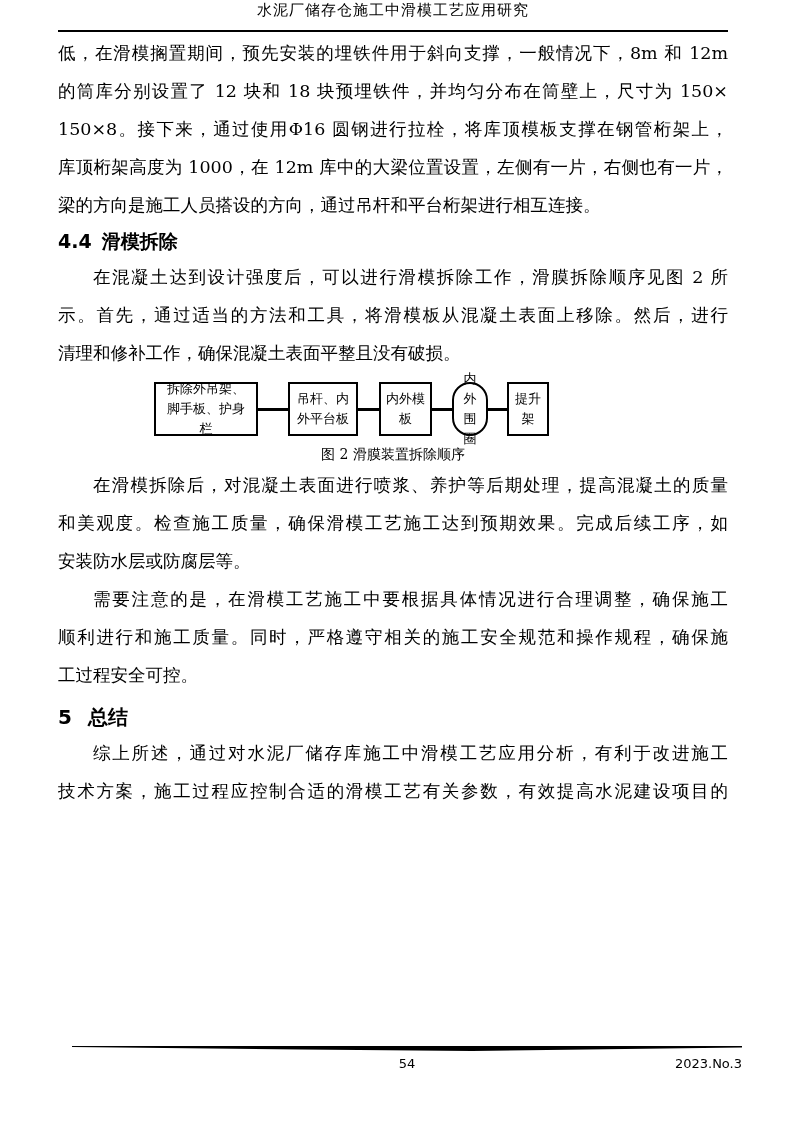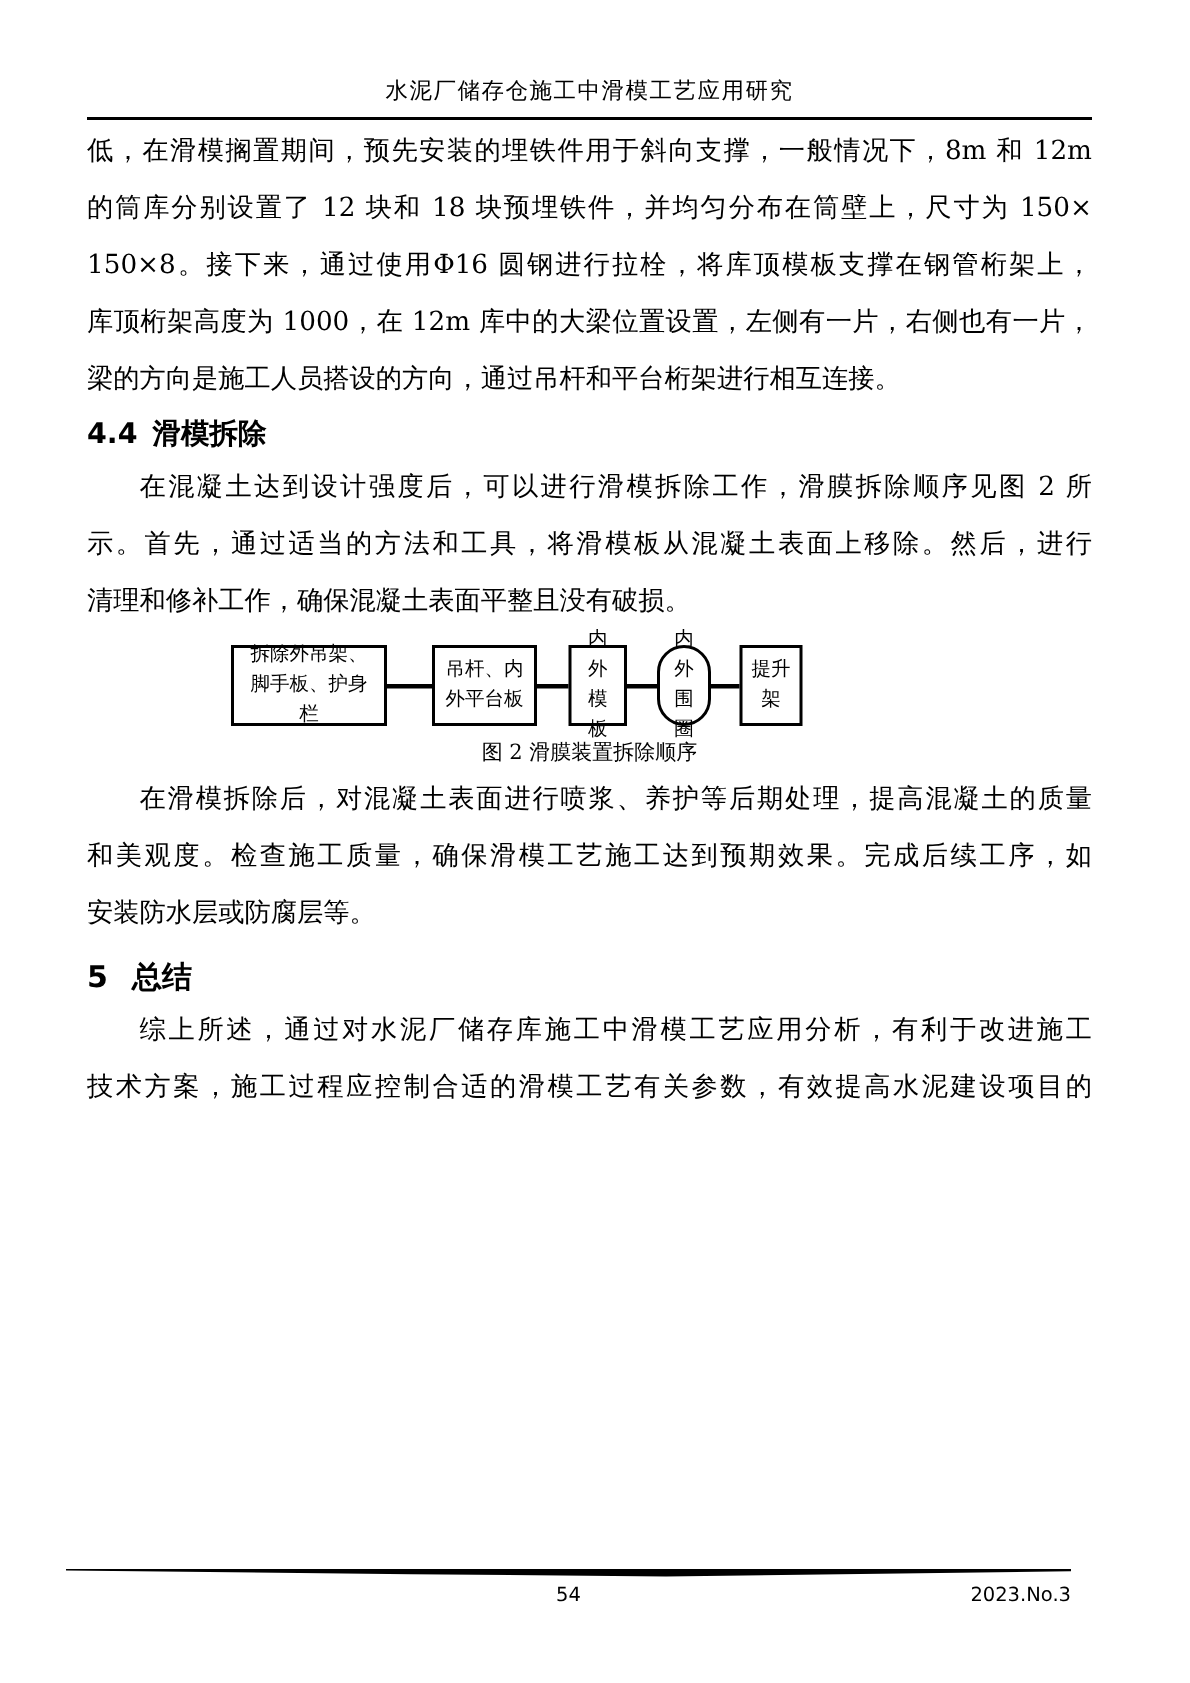--- a/index.html
+++ b/index.html
@@ -4,21 +4,21 @@
 <style>
   html,body{margin:0;padding:0;}
   body{
     width:793px;height:1122px;
     background:#ffffff;color:#000000;
     font-family:"DejaVu Serif","Liberation Serif",serif;
     position:relative;overflow:hidden;
   }
   .page{position:absolute;left:58px;top:0;width:670px;}
   
-  .header{padding-top:48px;border-bottom:2px solid #000;padding-bottom:6px;}
+  .header{border-bottom:2px solid #000;padding-bottom:6px;font-family:Liberation Mono, monospace;}
   .header-title{font-size:15px;line-height:24px;text-align:center;letter-spacing:1px;}
   
   .bodytext{font-size:17.5px;}
   .ln{line-height:38px;white-space:nowrap;}
   .j{text-align:justify;text-align-last:justify;white-space:normal;height:38px;overflow:hidden;}
   .indent{text-indent:35px;}
   .para{margin:0;}
   .p1{margin-top:2px;}
   
   .h2{font-family:"DejaVu Sans","Liberation Sans",sans-serif;font-weight:bold;font-size:19px;line-height:30px;margin:2px 0;}
@@ -26,26 +26,26 @@
   .h-num{display:inline-block;margin-right:10px;text-align:right;}
   .h1 .h-num{margin-right:16px;}
   
   .figure{margin-top:10px;}
   .flowrow{display:flex;align-items:center;margin-left:82px;padding-left:14px;}
   .flowbox{
     border:2px solid #000;height:54px;box-sizing:border-box;
     display:flex;align-items:center;justify-content:center;text-align:center;
     font-size:13px;line-height:20px;padding:0 5px;flex:none;
   }
-  .fb1{width:104px;}.fb2{width:70px;}.fb3{width:39px;}.fb4{width:36px;border-radius:18px;}.fb5{width:42px;}
+  .fb1{width:104px;}.fb2{width:70px;}.fb3{width:53px;}.fb4{width:36px;border-radius:18px;}.fb5{width:42px;}
   .conn{height:3px;background:#000;flex:none;}
   .c1{width:30px;}.c2{width:21px;}.c3{width:20px;}.c4{width:19px;}
   .caption{font-size:14px;line-height:24px;text-align:center;margin-top:6px;}
   
-  .footer{position:absolute;left:44px;top:1044px;width:670px;text-decoration:underline;}
+  .footer{position:absolute;left:72px;top:1044px;width:670px;text-decoration:underline;}
   .footer-line{display:block;}
   .footer-row{position:relative;height:20px;margin-top:2px;
     font-family:"DejaVu Sans","Liberation Sans",sans-serif;font-size:13px;line-height:20px;}
   .footer-page{position:absolute;left:0;right:0;text-align:center;}
   .footer-issue{position:absolute;right:0;}
 </style>
 </head>
 <body>
 
 <div class="page">
@@ -89,20 +89,25 @@
       <div class="caption">图 2 滑膜装置拆除顺序</div>
     </div>
 
 
     <div class="para">
       <div class="ln j indent">在滑模拆除后，对混凝土表面进行喷浆、养护等后期处理，提高混凝土的质量</div>
       <div class="ln j">和美观度。检查施工质量，确保滑模工艺施工达到预期效果。完成后续工序，如</div>
       <div class="ln">安装防水层或防腐层等。</div>
     </div>
 
+    <div class="para">
+      <div class="ln j indent">需要注意的是，在滑模工艺施工中要根据具体情况进行合理调整，确保施工</div>
+      <div class="ln j">顺利进行和施工质量。同时，严格遵守相关的施工安全规范和操作规程，确保施</div>
+      <div class="ln">工过程安全可控。</div>
+    </div>
 
     <div class="h1">
       <span class="h-num">5</span><span>总结</span>
     </div>
 
     <div class="para">
       <div class="ln j indent">综上所述，通过对水泥厂储存库施工中滑模工艺应用分析，有利于改进施工</div>
       <div class="ln j">技术方案，施工过程应控制合适的滑模工艺有关参数，有效提高水泥建设项目的</div>
     </div>
 

